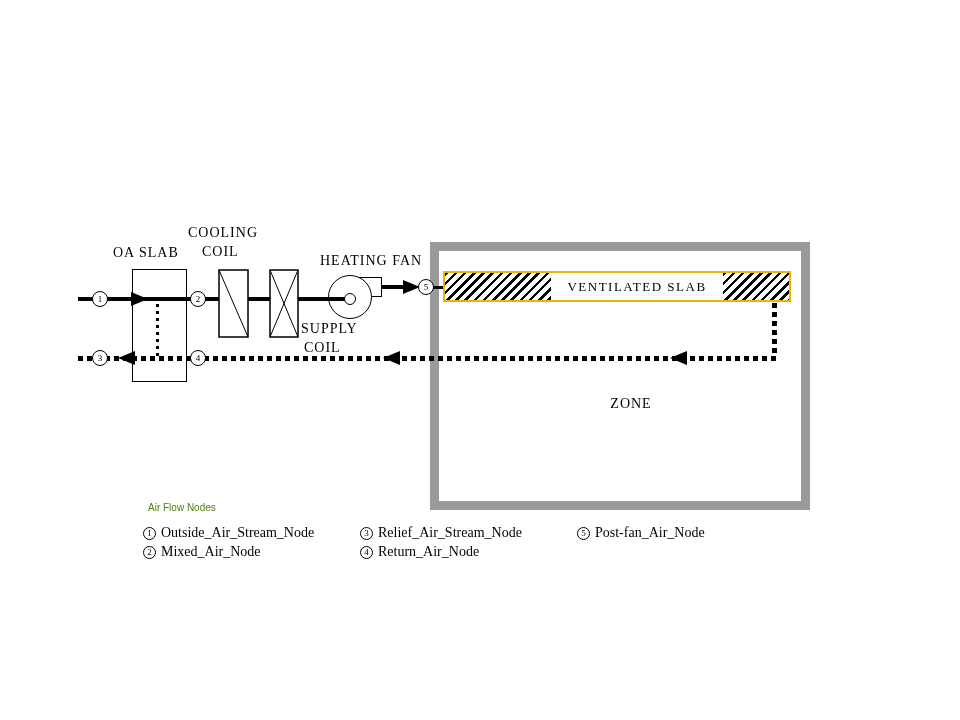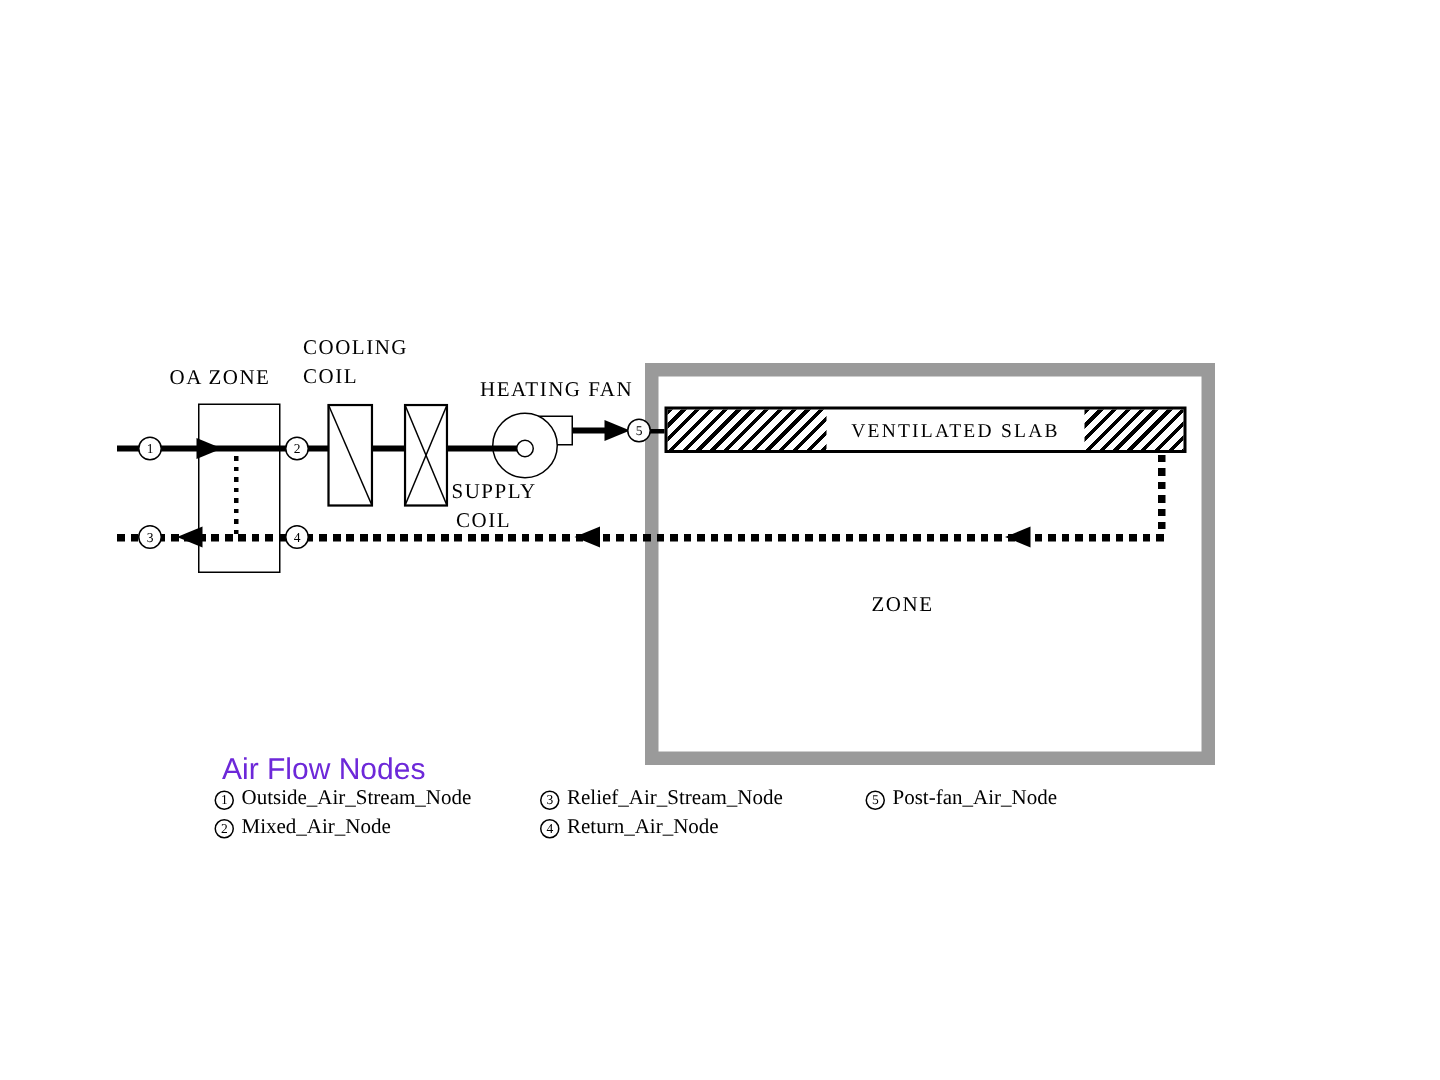--- a/index.html
+++ b/index.html
@@ -2,26 +2,26 @@
 <html><head>
 <meta charset="utf-8">
 <style>
   html,body{margin:0;padding:0;background:#fff;}
   .canvas{position:relative;width:960px;height:720px;background:#fff;overflow:hidden;
           font-family:"Liberation Serif",serif;color:#000;}
 
   
   .zone{position:absolute;left:430px;top:242px;width:380px;height:268px;
         border:9px solid #9a9a9a;background:#fff;box-sizing:border-box;}
-  .zone-label{position:absolute;left:581px;top:396px;width:100px;text-align:left;
+  .zone-label{position:absolute;left:581px;top:396px;width:100px;text-align:center;
               font-size:14px;letter-spacing:1px;}
 
   
   .slab{position:absolute;left:443px;top:271px;width:348px;height:31px;
-        border:2px solid #000000;box-sizing:border-box;background:#fff;display:flex;}
+        border:2px solid #eab308;box-sizing:border-box;background:#fff;display:flex;}
   .hatch{height:100%;background:repeating-linear-gradient(135deg,#000 0 2.5px,transparent 2.5px 6.5px);}
   .hatch-left{width:106px;}
   .hatch-right{width:66px;}
   .slab-label{flex:1;display:flex;align-items:center;justify-content:center;
               font-size:13px;letter-spacing:1.5px;white-space:nowrap;}
 
   
   .supply-line{position:absolute;left:78px;top:297px;width:272px;height:4px;background:#000;}
   .outlet-line{position:absolute;left:382px;top:285px;width:24px;height:4px;background:#000;}
   .slab-feed-line{position:absolute;left:433px;top:286px;width:10px;height:3px;background:#000;}
@@ -61,29 +61,29 @@
         font-size:9px;line-height:1;}
   .n1{left:92px;top:291px;}
   .n2{left:190px;top:291px;}
   .n3{left:92px;top:350px;}
   .n4{left:190px;top:350px;}
   .n5{left:418px;top:279px;}
 
   
   .lbl{position:absolute;font-size:14px;letter-spacing:1px;white-space:nowrap;}
   .lbl-mixer{left:113px;top:245px;}
-  .lbl-cool1{left:202px;top:225px;font-family:Liberation Serif, serif;}
+  .lbl-cool1{left:188px;top:225px;font-family:Liberation Serif, serif;}
   .lbl-cool2{left:202px;top:244px;}
   .lbl-fan{left:320px;top:253px;}
   .lbl-heat1{left:301px;top:321px;}
   .lbl-heat2{left:304px;top:340px;}
 
   
   .leg-title{position:absolute;left:148px;top:502px;font-family:"Liberation Sans",sans-serif;
-             font-size:20px;color:#6d28d9;}
+             font-size:10px;color:#4d7c0f;}
   .leg-item{position:absolute;font-size:14px;display:flex;align-items:center;gap:5px;white-space:nowrap;}
   .lnum{display:inline-flex;width:13px;height:13px;border:1px solid #000;border-radius:50%;
         align-items:center;justify-content:center;font-size:9px;line-height:1;box-sizing:border-box;flex:0 0 auto;}
   .li1{left:143px;top:525px;}
   .li2{left:143px;top:544px;}
   .li3{left:360px;top:525px;}
   .li4{left:360px;top:544px;}
   .li5{left:577px;top:525px;}
 </style>
 </head>
@@ -128,21 +128,21 @@
   <div class="arr arr-r a-zone"></div>
   <div class="slab-feed-line"></div>
   <div class="arr arr-r a-mixer"></div>
 
   <div class="node n1">1</div>
   <div class="node n2">2</div>
   <div class="node n3">3</div>
   <div class="node n4">4</div>
   <div class="node n5">5</div>
 
-  <div class="lbl lbl-mixer">OA ZONE</div>
+  <div class="lbl lbl-mixer">OA SLAB</div>
   <div class="lbl lbl-cool1">COOLING</div>
   <div class="lbl lbl-cool2">COIL</div>
   <div class="lbl lbl-fan">HEATING FAN</div>
   <div class="lbl lbl-heat1">SUPPLY</div>
   <div class="lbl lbl-heat2">COIL</div>
   <div class="zone-label">ZONE</div>
 
   <div class="leg-title">Air Flow Nodes</div>
 
   <div class="leg-item li1">

